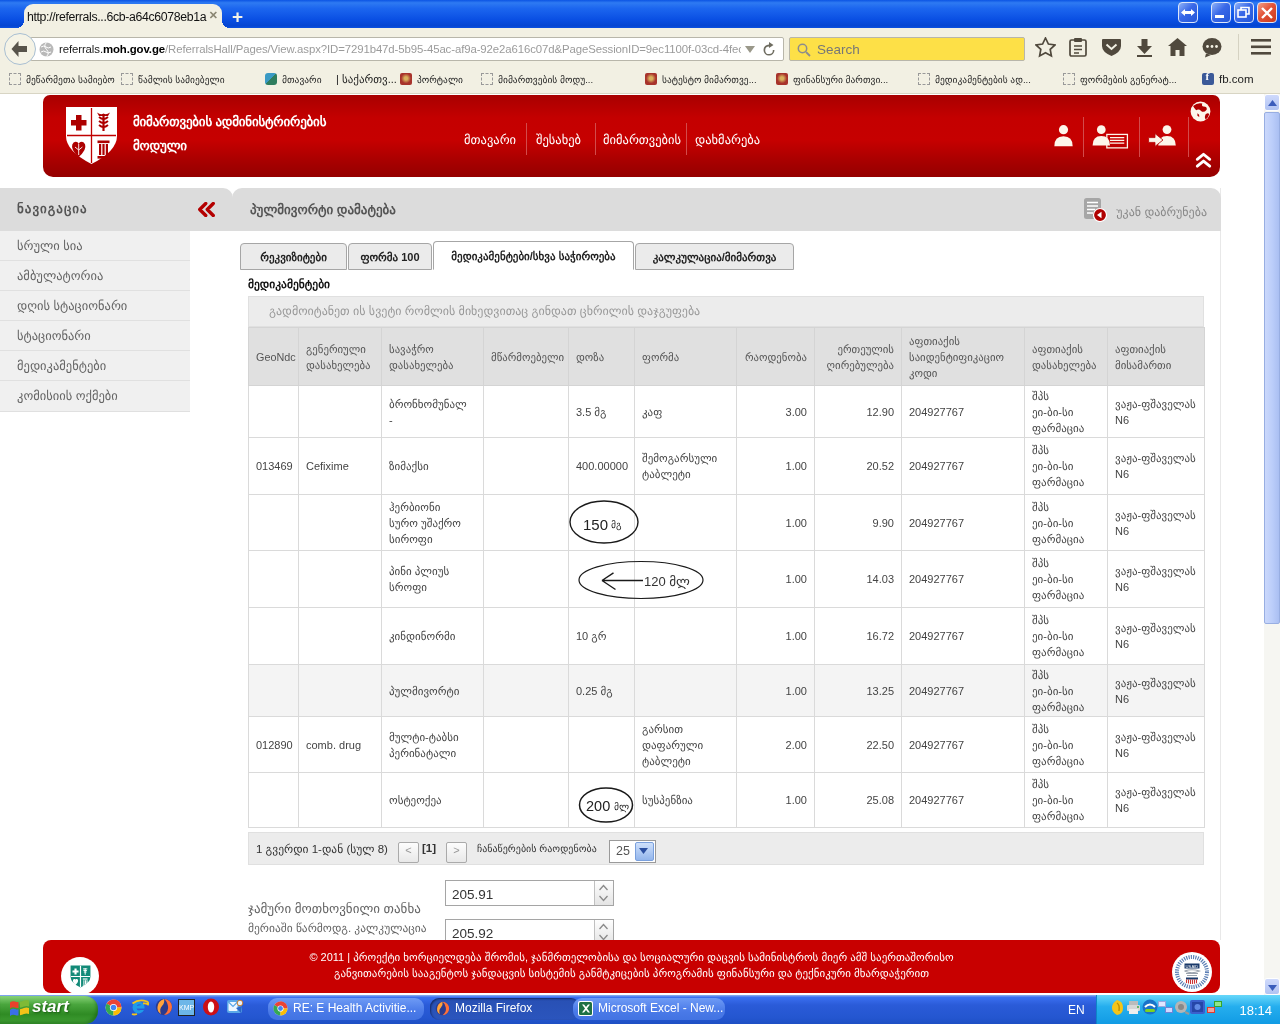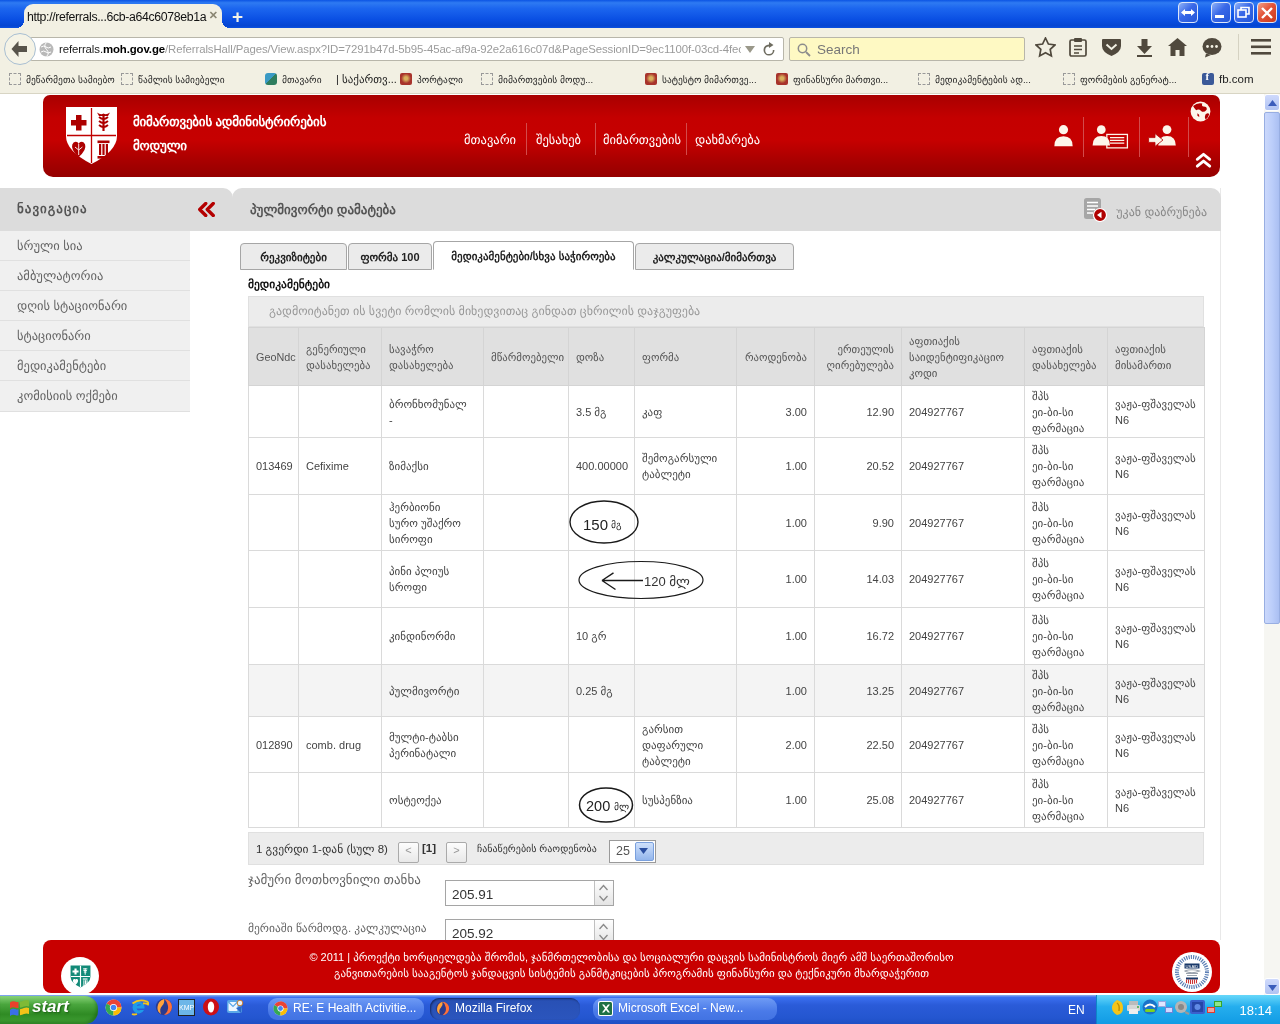--- a/index.html
+++ b/index.html
@@ -17,21 +17,21 @@
 .winbtn{position:absolute;top:2px;width:20px;height:21px;border-radius:4px;border:1px solid #dce6fa;box-sizing:border-box;
  background:linear-gradient(135deg,#8fb2f8 0%,#3968e8 45%,#2356d8 100%);color:#fff;}
 #wb4{background:linear-gradient(135deg,#f0a088 0%,#e25338 45%,#c93a1d 100%);}
 
 #navbar{position:absolute;left:0;top:28px;width:1280px;height:38px;background:#f2f0e3;}
 #urlbar{position:absolute;left:30px;top:9px;width:754px;height:24px;background:#fff;border:1px solid #b8b6aa;border-radius:2px;box-sizing:border-box;}
 #backbtn{position:absolute;left:4px;top:5px;width:32px;height:32px;border-radius:50%;background:#f5f3e6;border:1px solid #a9bfd2;box-sizing:border-box;z-index:3;}
 #urltext{position:absolute;left:28px;top:5px;font-size:11.4px;color:#9b9b9b;white-space:nowrap;overflow:hidden;width:682px;letter-spacing:-0.1px;}
 #urltext b{color:#000;}
 #urltext .blk{color:#1a1a1a;}
-#searchbox{position:absolute;left:789px;top:9px;width:236px;height:24px;background:#fef9c3;border:1px solid #b8b6aa;border-radius:2px;box-sizing:border-box;padding-left:32px;}
+#searchbox{position:absolute;left:789px;top:9px;width:236px;height:24px;background:#fde047;border:1px solid #b8b6aa;border-radius:2px;box-sizing:border-box;padding-left:32px;}
 #searchbox span{position:absolute;left:27px;top:4px;color:#777;font-size:13.5px;}
 
 #bmbar{position:absolute;left:0;top:66px;width:1280px;height:28px;background:#f2f0e3;border-bottom:1px solid #d8d5c4;font-size:9.5px;color:#222;box-sizing:border-box;}
 .bm{position:absolute;top:7px;white-space:nowrap;}
 .bmico{display:inline-block;width:12px;height:12px;border:1px dashed #999;vertical-align:-2px;margin-right:5px;box-sizing:border-box;}
 .bmico.coat{border:none;background:radial-gradient(circle at 50% 45%,#d9b05c 18%,#a8332c 55%);border-radius:2px;}
 
 #viewport{position:absolute;left:0;top:94px;width:1264px;height:901px;background:#fff;overflow:hidden;}
 
 #redhead{position:absolute;left:43px;top:95px;width:1177px;height:82px;border-radius:7px 7px 10px 10px;
@@ -431,21 +431,21 @@
     <span id="pagesel">
         <span style="position:absolute;left:6px;top:3px;">25</span>
       <span style="position:absolute;right:1px;top:1px;width:17px;height:17px;background:linear-gradient(#cfe0fb,#93b6ec);border:1px solid #7aa0dd;border-radius:2px;">
           <svg style="position:absolute;left:3px;top:5px;" width="9" height="6" viewBox="0 0 9 6">
             <path d="M0 0 L9 0 L4.5 6 Z" fill="#2b4fa0"></path>
           </svg>
         </span>
     </span>
   </div>
 
-  <div class="inlabel" style="left:248px;top:872px;font-size:13px;">ჯამური მოთხოვნილი თანხა</div>
+  <div class="inlabel" style="left:248px;top:901px;font-size:13px;">ჯამური მოთხოვნილი თანხა</div>
   <div class="spin" style="left:445px;top:880px;">
       <span class="val">205.91</span>
       <span class="spinbtns">
         <svg style="position:absolute;left:3px;top:2px;" width="11" height="20" viewBox="0 0 11 20">
           <path d="M1.5 7 L5.5 2.5 L9.5 7" fill="none" stroke="#8a8a8a" stroke-width="1.3"></path>
           <path d="M1.5 13 L5.5 17.5 L9.5 13" fill="none" stroke="#8a8a8a" stroke-width="1.3"></path>
         </svg>
       </span>
     </div>
   <div class="inlabel" style="left:248px;top:921px;">მერიაში წარმოდგ. კალკულაცია</div>
@@ -569,21 +569,21 @@
       <span class="tt">RE: E Health Activitie...</span>
     </div>
     <div class="taskbtn" style="left:430px;width:150px;background:linear-gradient(180deg,#2850b4,#2b55bd);box-shadow:inset 1px 1px 2px rgba(0,0,20,0.5);">
       <svg class="ti" viewBox="0 0 18 18">
           <circle cx="9" cy="9" r="8.2" fill="#2a3b8f"></circle>
           <path d="M9 1 A8 8 0 0 1 17 9 A8 8 0 0 1 9 17 Q14 13 13 8 Q12 3 9 1" fill="#ff7139"></path>
           <path d="M9 1 Q3 3 2.5 9 Q2 14 6 16 Q4 11 7 8 Q10 5 9 1" fill="#ffa33d"></path>
         </svg>
       <span class="tt">Mozilla Firefox</span>
     </div>
-    <div class="taskbtn" style="left:593px;width:184px;background:linear-gradient(180deg,#6e9bf5,#4a7ae8 60%,#4273e2);">
+    <div class="taskbtn" style="left:573px;width:152px;background:linear-gradient(180deg,#6e9bf5,#4a7ae8 60%,#4273e2);">
       <svg class="ti" viewBox="0 0 15 15">
           <rect x="0" y="0" width="15" height="15" rx="2" fill="#fff"></rect>
           <rect x="1" y="1" width="13" height="13" rx="1.5" fill="#1e7145"></rect>
           <path d="M4 3.5 L7 7.5 L4 11.5 H6 L8 8.9 L10 11.5 H12 L9 7.5 L12 3.5 H10 L8 6.1 L6 3.5 Z" fill="#fff"></path>
         </svg>
       <span class="tt">Microsoft Excel - New...</span>
     </div>
     <span id="enind">EN</span>
     <div id="tray">
       <svg style="position:absolute;left:13px;top:4px;" width="15" height="17" viewBox="0 0 15 17">

